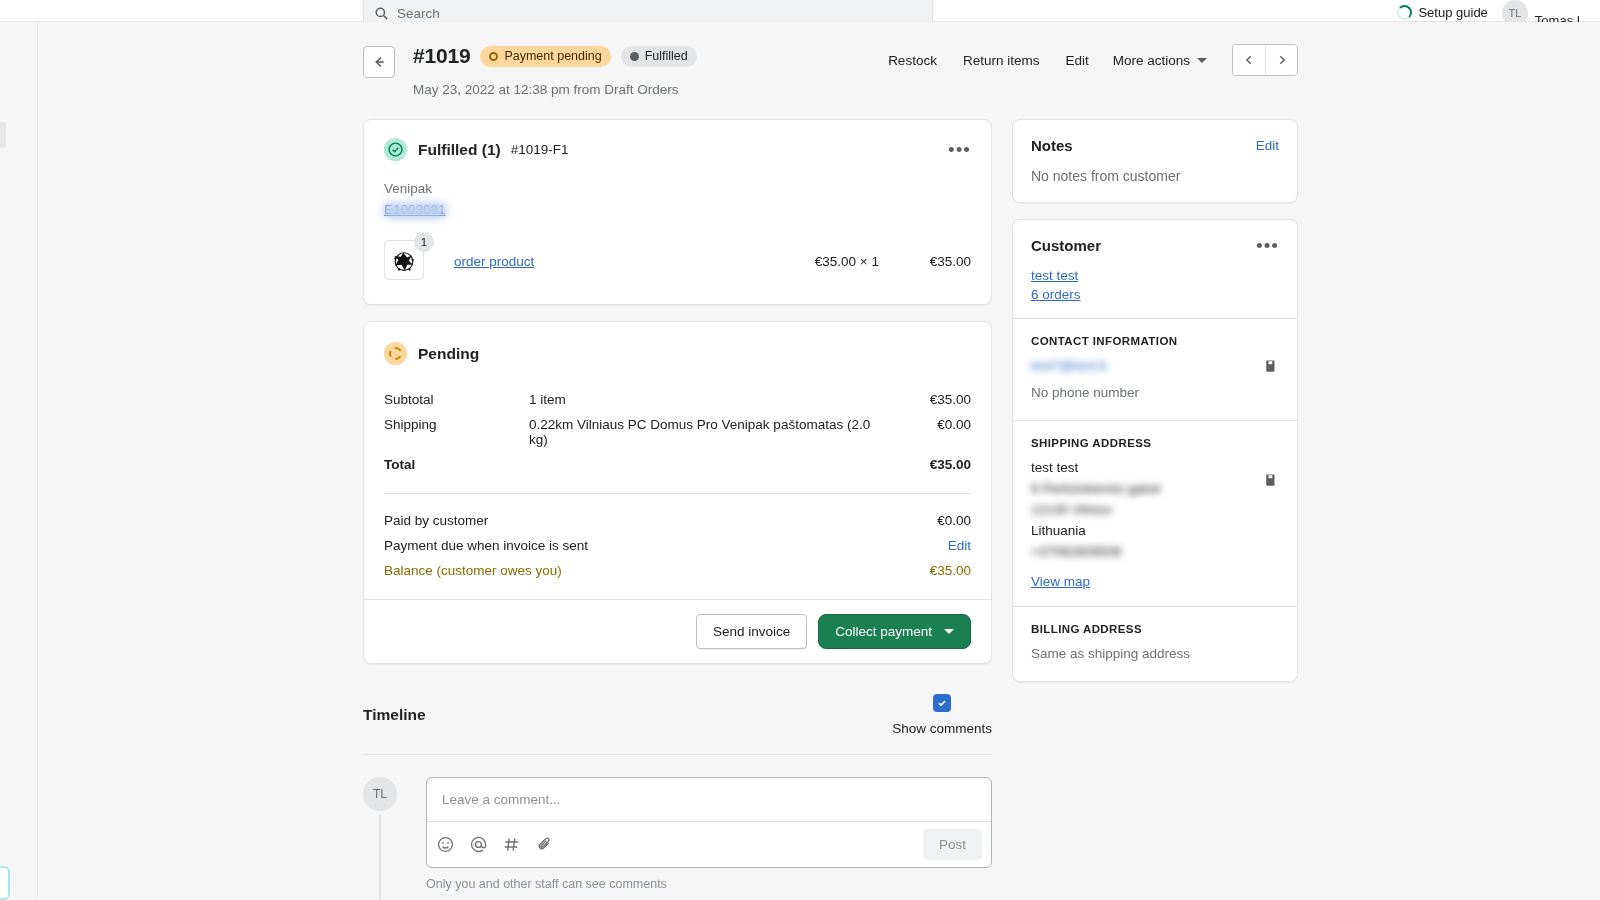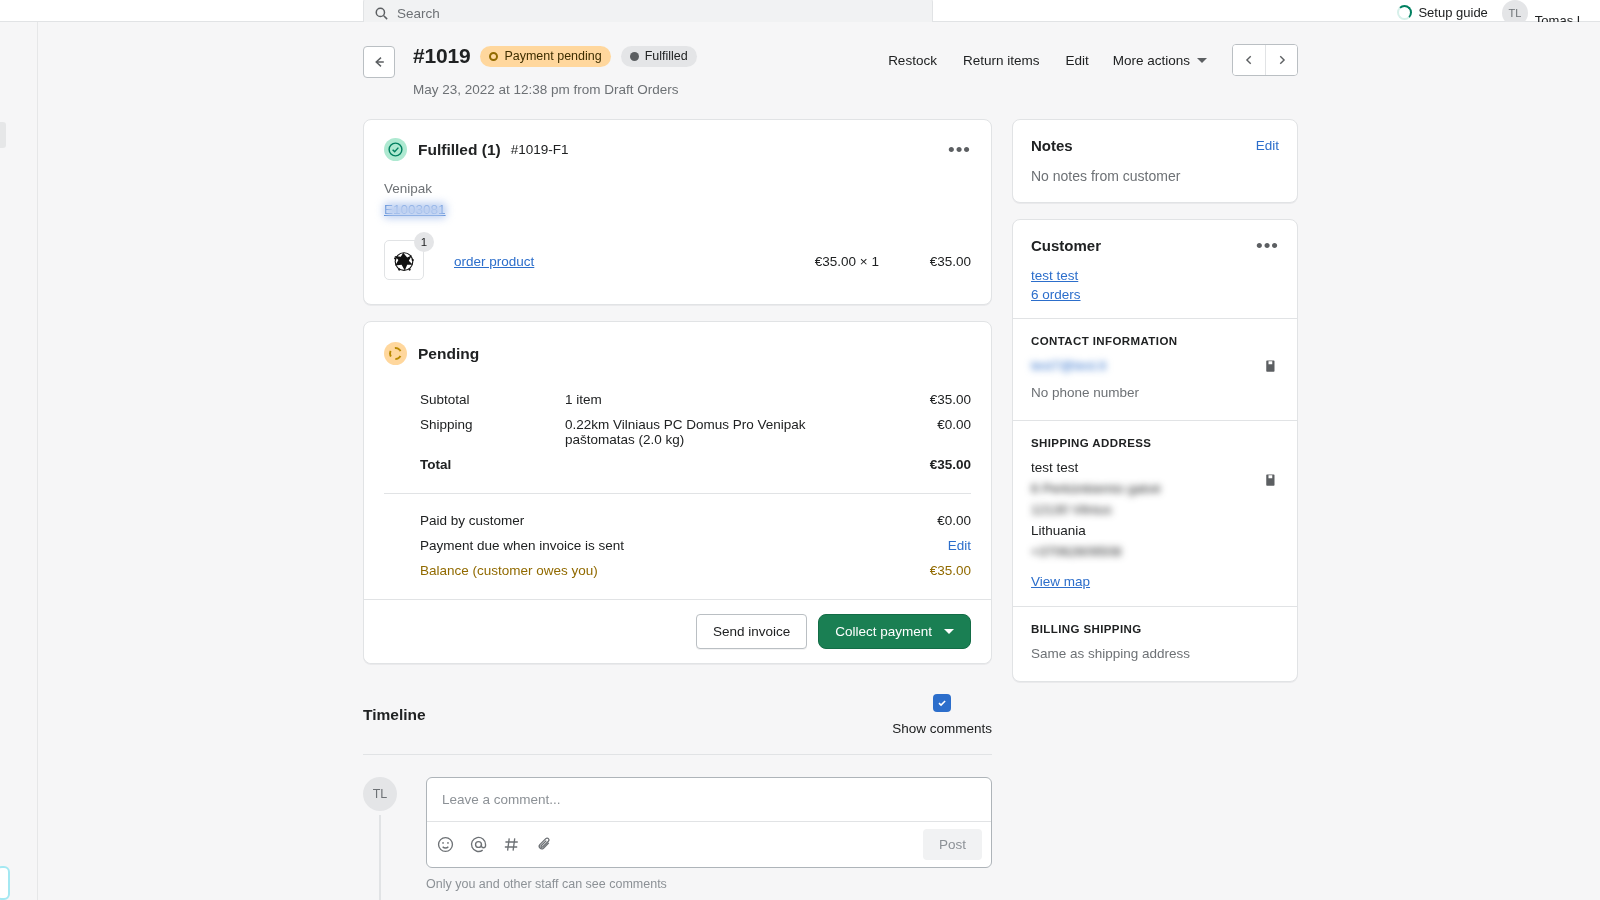--- a/index.html
+++ b/index.html
@@ -154,21 +154,21 @@
 
   
   .pd-head { display: flex; align-items: center; padding: 20px 20px 0 20px; }
   .pd-ico {
     width: 23px; height: 23px; border-radius: 50%; background: #ffd79d;
     display: flex; align-items: center; justify-content: center; flex: none; margin-right: 11px;
   }
   .pd-ring { width: 13px; height: 13px; border-radius: 50%; border: 2px dashed #b98900; }
   .pd-title { font-size: 15.5px; font-weight: 700; }
   .sum { padding: 22px 20px 0 20px; }
-  .sum-row { display: flex; font-size: 13.5px; padding: 5px 0; margin-left: 36px; }
+  .sum-row { display: flex; font-size: 13.5px; padding: 5px 0; }
   .sum-l { width: 145px; flex: none; }
   .sum-m { flex: 1; }
   .sum-r { width: 95px; text-align: right; flex: none; }
   .sum-row.bold .sum-l, .sum-row.bold .sum-r { font-weight: 700; }
   .sum-sep { border-top: 1px solid #e1e3e5; margin: 16px 20px 0 20px; }
   .sum2 { padding: 14px 20px 16px 20px; }
   .link-edit { color: #2c6ecb; }
   .bal { color: #916a00; }
   .pay-actions {
     border-top: 1px solid #e1e3e5; padding: 14px 20px;
@@ -512,21 +512,21 @@
             <div class="sec-line blurred">+37062609508</div>
             <a class="maplink">View map</a>
             <span class="copy-ico addr">
               <svg width="15" height="15" viewBox="0 0 20 20" fill="currentColor">
                 <path d="M4 2h9a1 1 0 0 1 1 1v13a1 1 0 0 1-1 1H4a1 1 0 0 1-1-1V3a1 1 0 0 1 1-1zm2 1v4h5V3H6z"></path>
               </svg>
             </span>
           </div>
 
           <div class="sec">
-            <div class="sec-h">BILLING SHIPPING</div>
+            <div class="sec-h">BILLING ADDRESS</div>
             <div class="sec-line muted">Same as shipping address</div>
           </div>
         </div>
 
 
       </div>
     </div>
   </div>
 </div>
 

